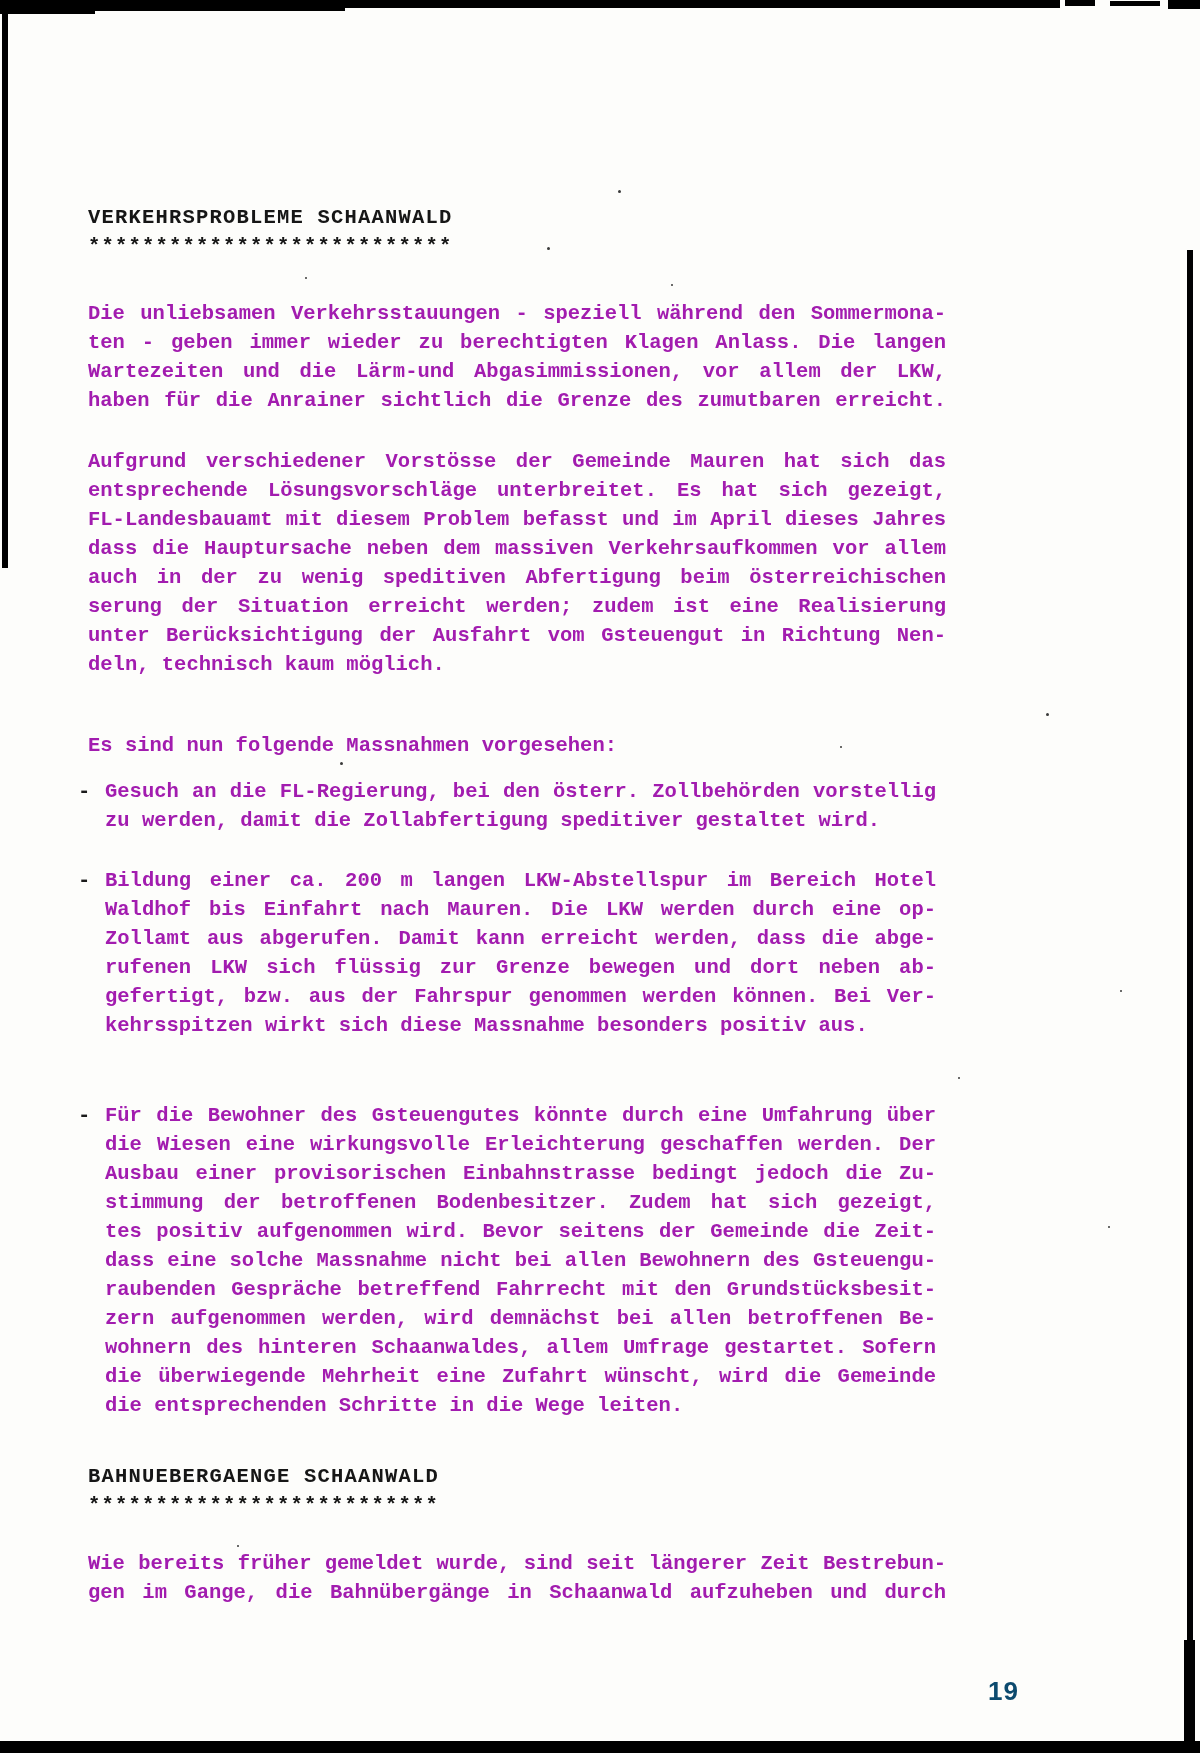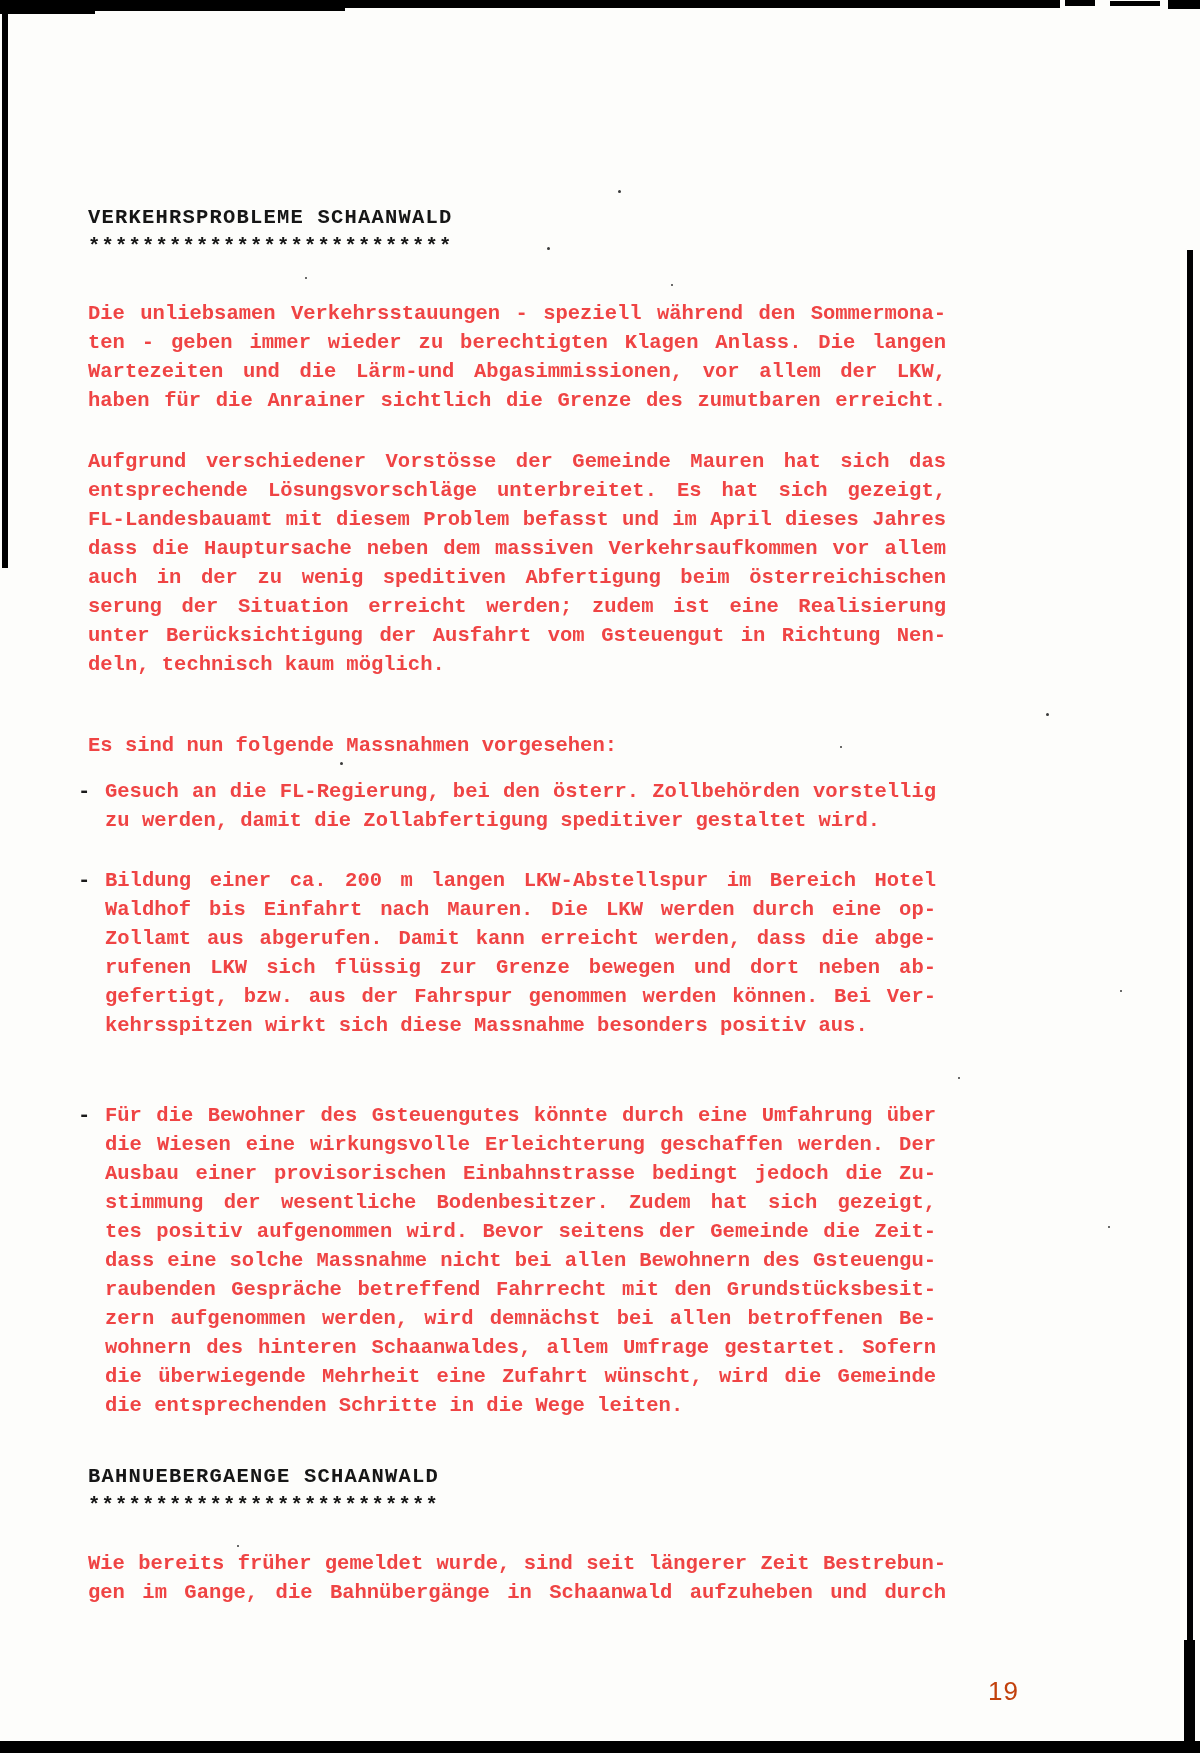--- a/index.html
+++ b/index.html
@@ -5,38 +5,38 @@
   html,body{margin:0;padding:0;}
   body{
     width:1200px;height:1753px;position:relative;overflow:hidden;
     background:#fdfdfb;
     font-family:"Liberation Mono","DejaVu Sans Mono",monospace;
   }
   .page{position:absolute;inset:0;}
   
   .block{position:absolute;left:88px;width:858px;}
   .line{
-    font-size:20.5px;line-height:29px;font-weight:700;color:#ef4444;
+    font-size:20.5px;line-height:29px;font-weight:700;color:#a21caf;
     white-space:nowrap;
     text-align:justify;text-align-last:justify;
   }
   .line.last{text-align:right;text-align-last:left;}
   .hline{
     font-size:20.5px;line-height:29px;font-weight:700;color:#161616;
     letter-spacing:1.2px;white-space:nowrap;
   }
   .bullet{position:absolute;left:78px;width:858px;padding-left:27px;box-sizing:border-box;}
   .bullet .dash{
     position:absolute;left:0;top:0;
     font-size:20.5px;line-height:29px;font-weight:700;color:#1a1a1a;
   }
   .pagenum{
     position:absolute;left:988px;top:1676px;
     font-family:"Liberation Sans","DejaVu Sans",sans-serif;
-    font-weight:normal;font-size:26px;color:#c2410c;letter-spacing:1px;
+    font-weight:bold;font-size:26px;color:#0c4a6e;letter-spacing:1px;
   }
   
   .art{position:absolute;background:#000;}
   .speck{position:absolute;background:#3a3a3a;border-radius:50%;}
 </style>
 </head>
 <body>
 
 <div class="page">
 
@@ -82,21 +82,21 @@
         <div class="line">gefertigt, bzw. aus der Fahrspur genommen werden können. Bei Ver-</div>
         <div class="line last">kehrsspitzen wirkt sich diese Massnahme besonders positiv aus.</div>
       </div>
   </div>
   <div class="bullet" style="top:1101px;">
     <span class="dash">-</span>
     <div>
         <div class="line">Für die Bewohner des Gsteuengutes könnte durch eine Umfahrung über</div>
         <div class="line">die Wiesen eine wirkungsvolle Erleichterung geschaffen werden. Der</div>
         <div class="line">Ausbau einer provisorischen Einbahnstrasse bedingt jedoch die Zu-</div>
-        <div class="line">stimmung der wesentliche Bodenbesitzer. Zudem hat sich gezeigt,</div>
+        <div class="line">stimmung der betroffenen Bodenbesitzer. Zudem hat sich gezeigt,</div>
         <div class="line">tes positiv aufgenommen wird. Bevor seitens der Gemeinde die Zeit-</div>
         <div class="line">dass eine solche Massnahme nicht bei allen Bewohnern des Gsteuengu-</div>
         <div class="line">raubenden Gespräche betreffend Fahrrecht mit den Grundstücksbesit-</div>
         <div class="line">zern aufgenommen werden, wird demnächst bei allen betroffenen Be-</div>
         <div class="line">wohnern des hinteren Schaanwaldes, allem Umfrage gestartet. Sofern</div>
         <div class="line">die überwiegende Mehrheit eine Zufahrt wünscht, wird die Gemeinde</div>
         <div class="line last">die entsprechenden Schritte in die Wege leiten.</div>
       </div>
   </div>
 

